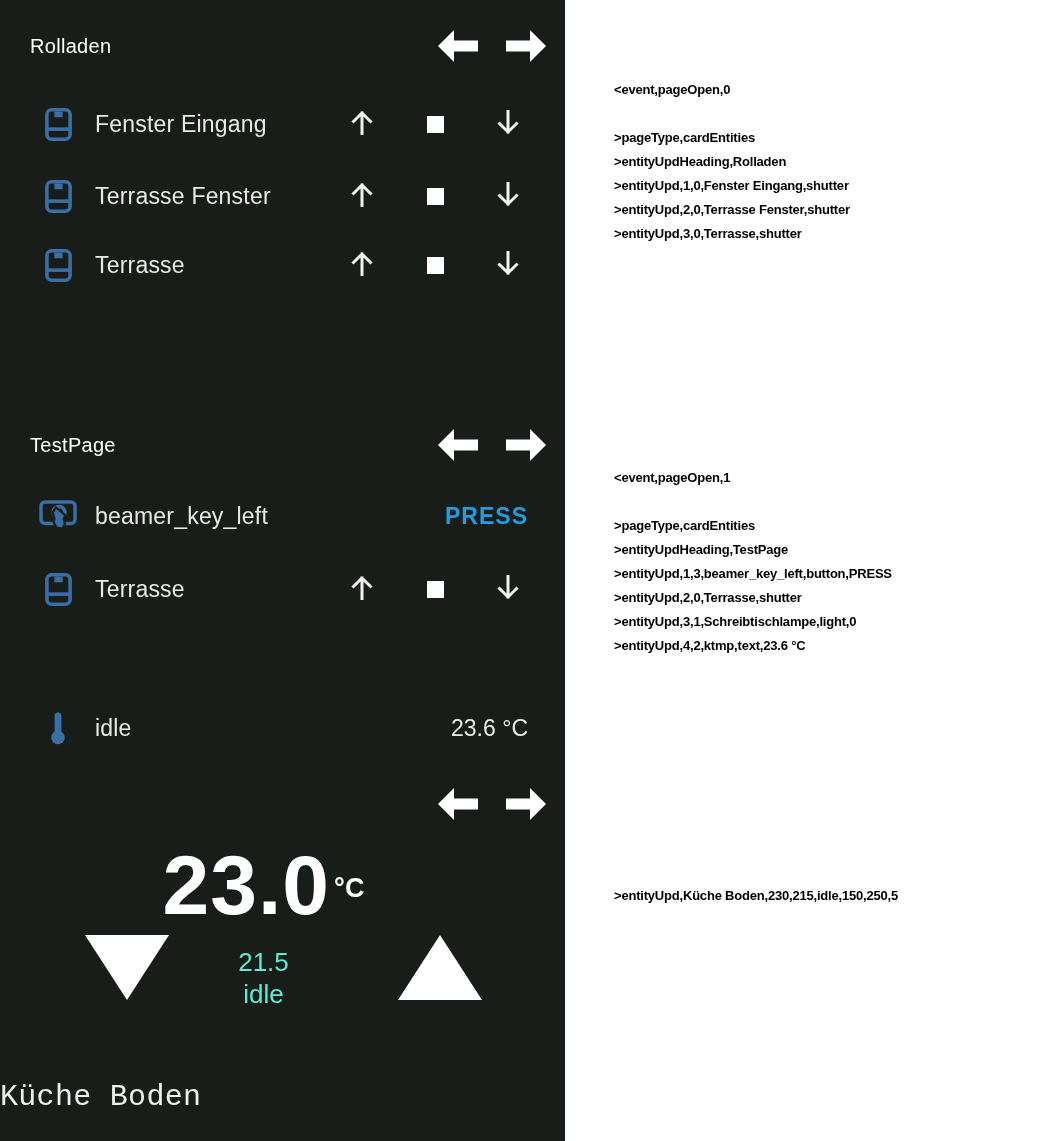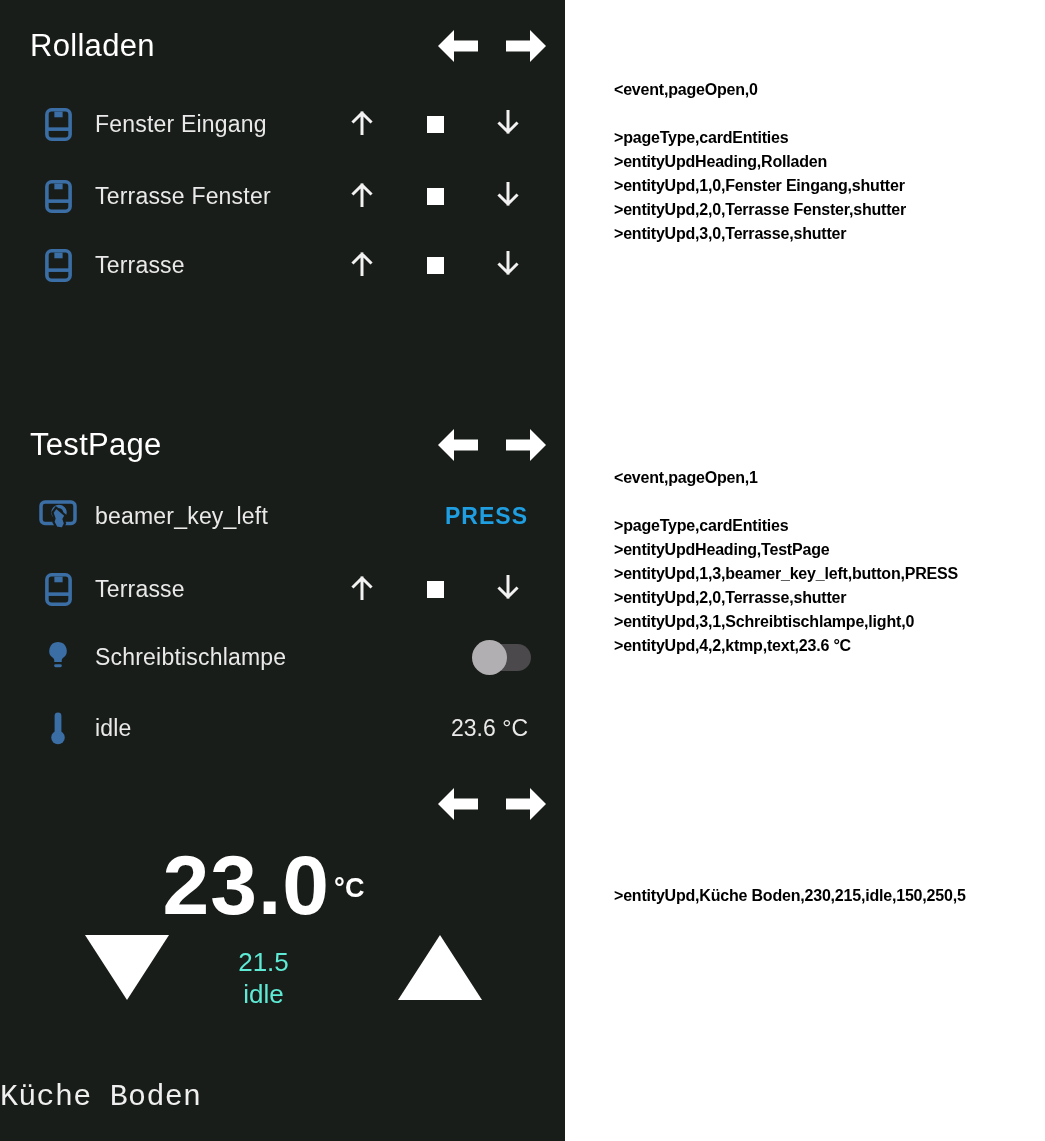--- a/index.html
+++ b/index.html
@@ -6,21 +6,21 @@
   html,body { margin:0; padding:0; background:#fff; }
   .screen {
     position:relative; width:1045px; height:1141px; overflow:hidden;
     font-family:"Liberation Sans", sans-serif; background:#ffffff;
   }
   
   .panel-col { position:absolute; left:0; top:0; width:565px; height:1141px; background:#191d19; }
   .card { position:absolute; left:0; width:565px; }
   .header-row { position:absolute; left:30px; right:19px; height:40px;
     display:flex; justify-content:space-between; align-items:center; }
-  .card-title { color:#ffffff; font-size:31px; font-weight:500; letter-spacing:.3px; }
+  .card-title { color:#ffffff; font-size:20px; font-weight:500; letter-spacing:.3px; }
   .nav-arrows { display:flex; gap:28px; align-items:center; }
   .nav-arrow { background:none; border:none; padding:0; cursor:pointer; display:block; }
   .nav-arrow svg { display:block; }
 
   .entity-row { position:absolute; left:38px; right:37px; height:42px;
     display:flex; align-items:center; }
   .entity-icon { width:40px; display:flex; justify-content:center; align-items:center; flex:none; }
   .entity-label { color:#e9e9e9; font-size:23px; margin-left:17px; flex:1;
     white-space:nowrap; letter-spacing:.2px; }
   .shutter-controls { display:flex; width:186px; justify-content:space-between;
@@ -51,21 +51,21 @@
   .tri-up { left:398px; top:170px; border-width:0 42px 65px 42px;
     border-color:transparent transparent #ffffff transparent; }
   .setpoint { position:absolute; left:0; width:527px; text-align:center;
     color:#5eead4; font-size:26px; }
   .thermo-title { position:absolute; left:0; width:527px; top:315px; text-align:left;
     color:#efefef; font-size:30px; letter-spacing:.3px;font-family:Liberation Mono, monospace; }
 
   
   .log-col { position:absolute; left:565px; top:0; width:480px; height:1141px; background:#ffffff; }
   .log-block { position:absolute; left:49px; color:#000000; font-weight:700;
-    font-size:16px; line-height:24px; white-space:nowrap; letter-spacing:-.2px; }
+    font-size:13px; line-height:24px; white-space:nowrap; letter-spacing:-.2px; }
   .log-event { margin-bottom:24px; }
 </style>
 </head>
 <body>
 
 <div class="screen">
   <div class="panel-col">
 
     <section class="card" style="top:0;height:415px">
       <div class="header-row" style="top:26px">
@@ -211,32 +211,20 @@
               <span class="stop-square"></span>
             </button>
           <button class="ctl">
               <span><svg width="26" height="27" viewBox="0 0 26 27">
                   <path d="M13 2.5 V23 M4.5 14.5 L13 23 L21.5 14.5" fill="none" stroke="#f2f2f2" stroke-width="3" stroke-linecap="square"></path>
                 </svg></span>
             </button>
         </span>
       </div>
 
-      <div class="entity-row" style="top:221px">
-        <span class="entity-icon">
-          <svg width="26" height="32" viewBox="0 0 24 30">
-              <path d="M12 1 a8.2 8.2 0 0 0 -4.6 15 c.7 .5 1.1 1.2 1.1 2 v1.6 h7 v-1.6 c0 -.8 .4 -1.5 1.1 -2 A8.2 8.2 0 0 0 12 1 Z" fill="#3a6ea5"></path>
-              <rect x="8.4" y="21.8" width="7.2" height="2.8" rx="1.4" fill="#3a6ea5"></rect>
-            </svg>
-        </span>
-        <span class="entity-label">Schreibtischlampe</span>
-        <button class="toggle">
-          <span class="toggle-knob"></span>
-        </button>
-      </div>
 
       <div class="entity-row" style="top:292px">
         <span class="entity-icon">
           <svg width="16" height="34" viewBox="0 0 16 34">
               <circle cx="8" cy="26.5" r="6.8" fill="#3a6ea5"></circle>
               <rect x="4.6" y="1.5" width="6.8" height="23" rx="3.4" fill="#3a6ea5"></rect>
             </svg>
         </span>
         <span class="entity-label">idle</span>
         <span class="value-text">23.6 °C</span>

